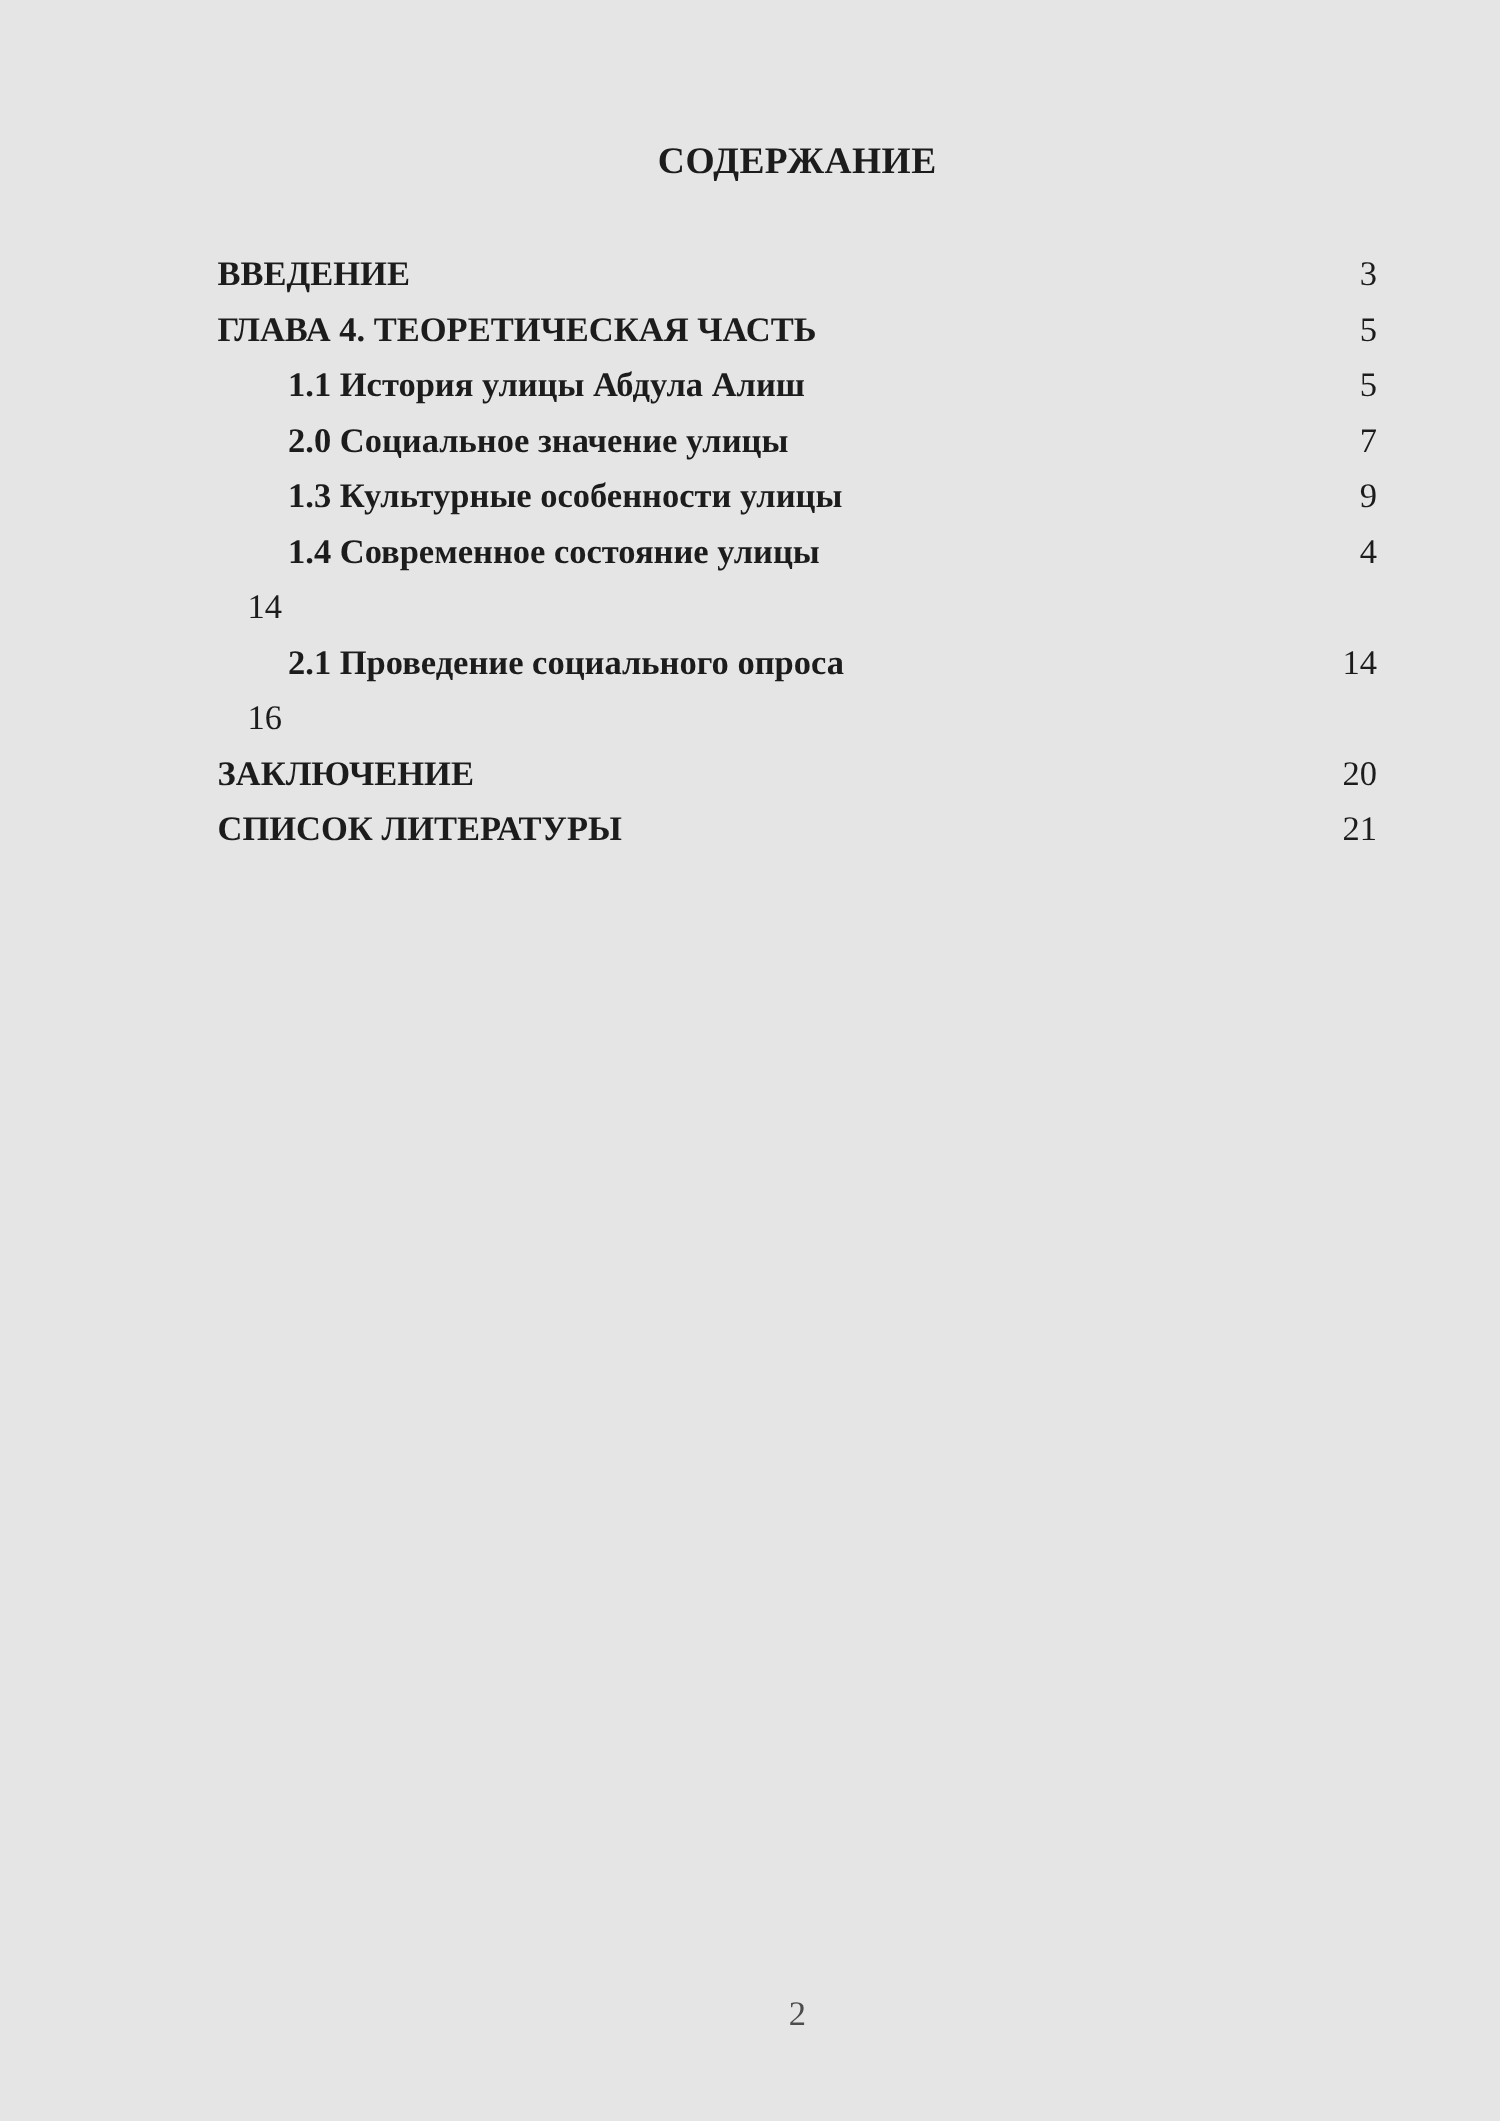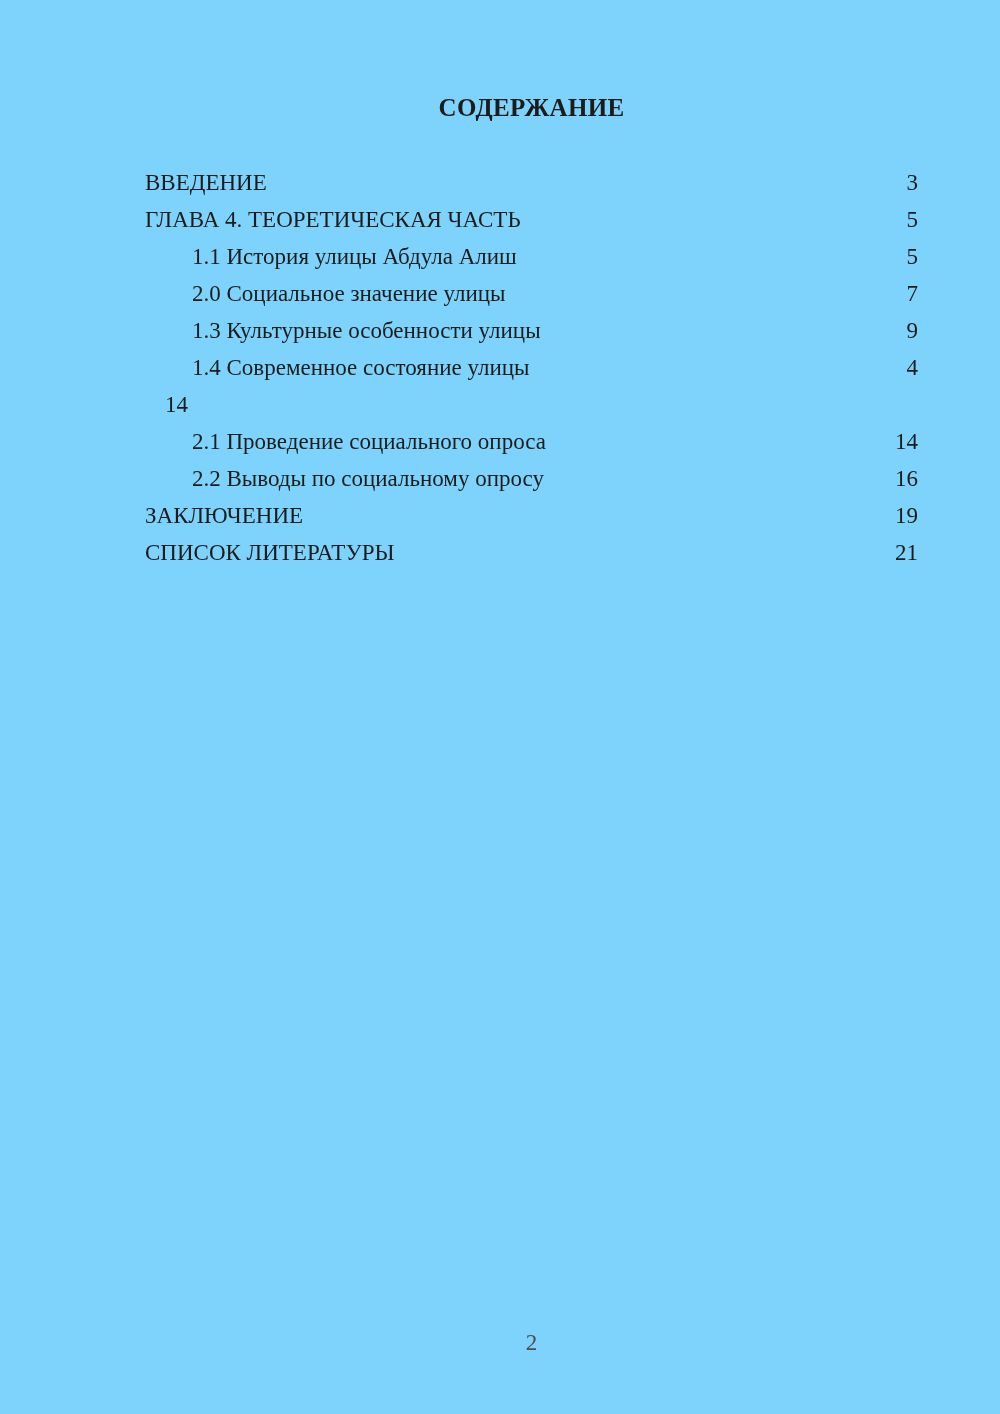--- a/index.html
+++ b/index.html
@@ -11,21 +11,21 @@
     height: 1414px;
     background: #ffffff;
     font-family: "Liberation Serif", "DejaVu Serif", serif;
     color: #1c1c1c;
     position: relative;
     overflow: hidden;
   }
   .page {
     position: absolute;
     inset: 0;
-    background: #7dd3fc;
+    background: #e5e5e5;
   }
   .doc-title {
     position: absolute;
     top: 93px;
     left: 145px;
     width: 773px;
     margin: 0;
     text-align: center;
     font-weight: bold;
     font-size: 25px;
@@ -46,20 +46,21 @@
     font-size: 23px;
     line-height: 37px;
     white-space: nowrap;
   }
   .toc-row.level-1 .toc-label {
     padding-left: 47px;
   }
   .toc-label {
     flex: 0 1 auto;
     overflow: hidden;
+    font-weight: bold;
   }
   .toc-page {
     flex: 0 0 auto;
     text-align: right;
     padding-left: 20px;
   }
   .footer {
     position: absolute;
     left: 145px;
     width: 773px;
@@ -110,27 +111,26 @@
   <div class="toc-row">
     <span class="toc-page">14</span>
   </div>
 
   <div class="toc-row level-1">
     <span class="toc-label">2.1 Проведение социального опроса</span>
     <span class="toc-page">14</span>
   </div>
 
   <div class="toc-row level-1">
-    <span class="toc-label">2.2 Выводы по социальному опросу</span>
     <span class="toc-page">16</span>
   </div>
 
   <div class="toc-row">
     <span class="toc-label">ЗАКЛЮЧЕНИЕ</span>
-    <span class="toc-page">19</span>
+    <span class="toc-page">20</span>
   </div>
 
   <div class="toc-row">
     <span class="toc-label">СПИСОК ЛИТЕРАТУРЫ</span>
     <span class="toc-page">21</span>
   </div>
 </div>
 
   <div class="footer">2</div>
 </div>

